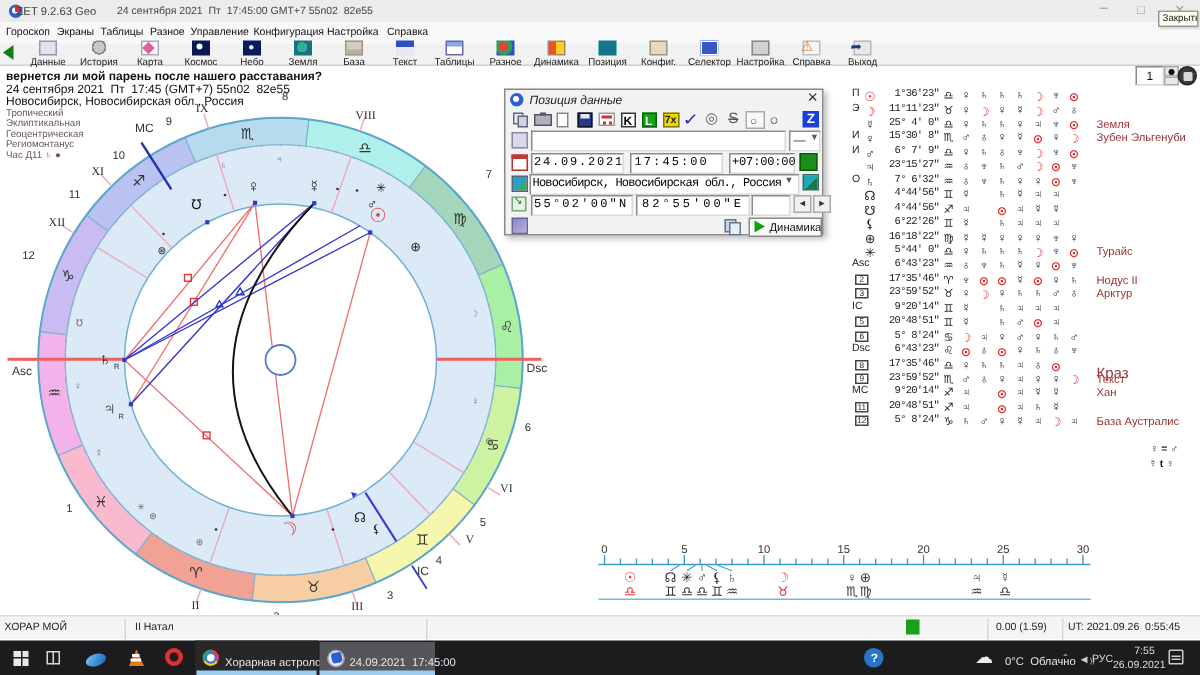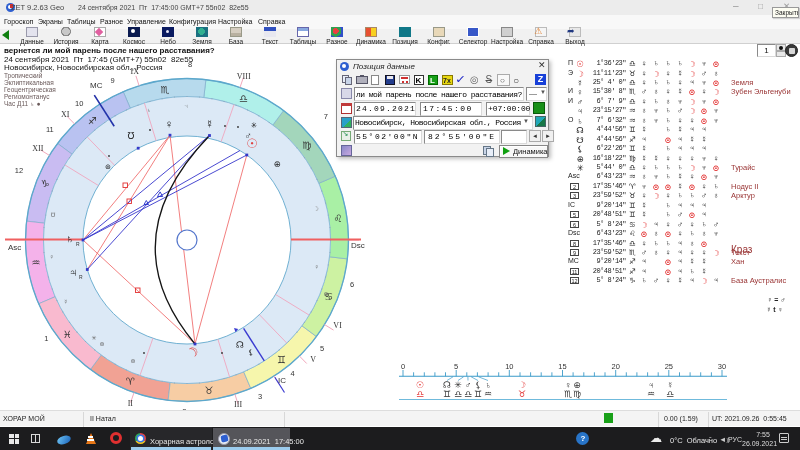--- a/index.html
+++ b/index.html
@@ -382,21 +382,20 @@
 <div class="abs" style="left:104.5px;top:14.5px;width:11px;height:10px;background:#E8D810;border:1px solid #870;color:#222;font-size:7px;font-weight:bold;text-align:center;line-height:9.5px">7x</div>
 <span class="abs" style="left:119px;top:12.5px;font-size:11px;color:#2028C8;font-weight:bold;transform:scaleX(1.2)">✓</span>
 <span class="abs g" style="left:133px;top:14px;font-size:10px;color:#666">◎</span>
 <span class="abs" style="left:148.5px;top:14px;font-size:10px;color:#555;text-decoration:line-through">S</span>
 <div class="abs" style="left:160px;top:13.5px;width:13px;height:12px;border:1px solid #AAA;background:#F8F8F8"></div>
 <span class="abs g" style="left:163px;top:15.5px;font-size:8px;color:#444">○</span>
 <span class="abs g" style="left:176px;top:14.5px;font-size:10px;color:#444">○</span>
 <div class="abs" style="left:198px;top:14px;width:11px;height:11px;background:#1840D8;color:#fff;font-size:9px;font-weight:bold;text-align:center;line-height:11px">Z</div>
 <div class="abs" style="left:4px;top:28px;width:11px;height:11px;background:#D8D8E8;border:1px solid #88A"></div>
 <div class="abs sunk" style="left:17px;top:26.5px;width:170px;height:14px"></div>
-<span class="abs" style="left:19px;top:29.5px;font-size:8px;font-family:'Liberation Mono',monospace;color:#000;letter-spacing:-0.55px">ли мой парень после нашего расставания?</span>
 <div class="abs sunk" style="left:189px;top:26.5px;width:21px;height:14px"></div>
 <span class="abs" style="left:192px;top:29px;font-size:8px;color:#333">—</span>
 <span class="abs" style="left:203px;top:29px;font-size:6px;color:#555">▼</span>
 <div class="abs" style="left:4px;top:43px;width:11px;height:11px;background:#fff;border:1px solid #B03030"></div>
 <div class="abs" style="left:4px;top:43px;width:11px;height:3px;background:#C03838"></div>
 <div class="abs sunk" style="left:17px;top:41.5px;width:62px;height:14px"></div>
 <span class="abs" style="left:19px;top:44px;font-size:8px;font-family:'Liberation Mono',monospace;color:#000;letter-spacing:1.2px">24.09.2021</span>
 <div class="abs sunk" style="left:83px;top:41.5px;width:62px;height:14px"></div>
 <span class="abs" style="left:86px;top:44px;font-size:8px;font-family:'Liberation Mono',monospace;color:#000;letter-spacing:1.4px">17:45:00</span>
 <div class="abs sunk" style="left:149px;top:41.5px;width:44px;height:14px"></div>

